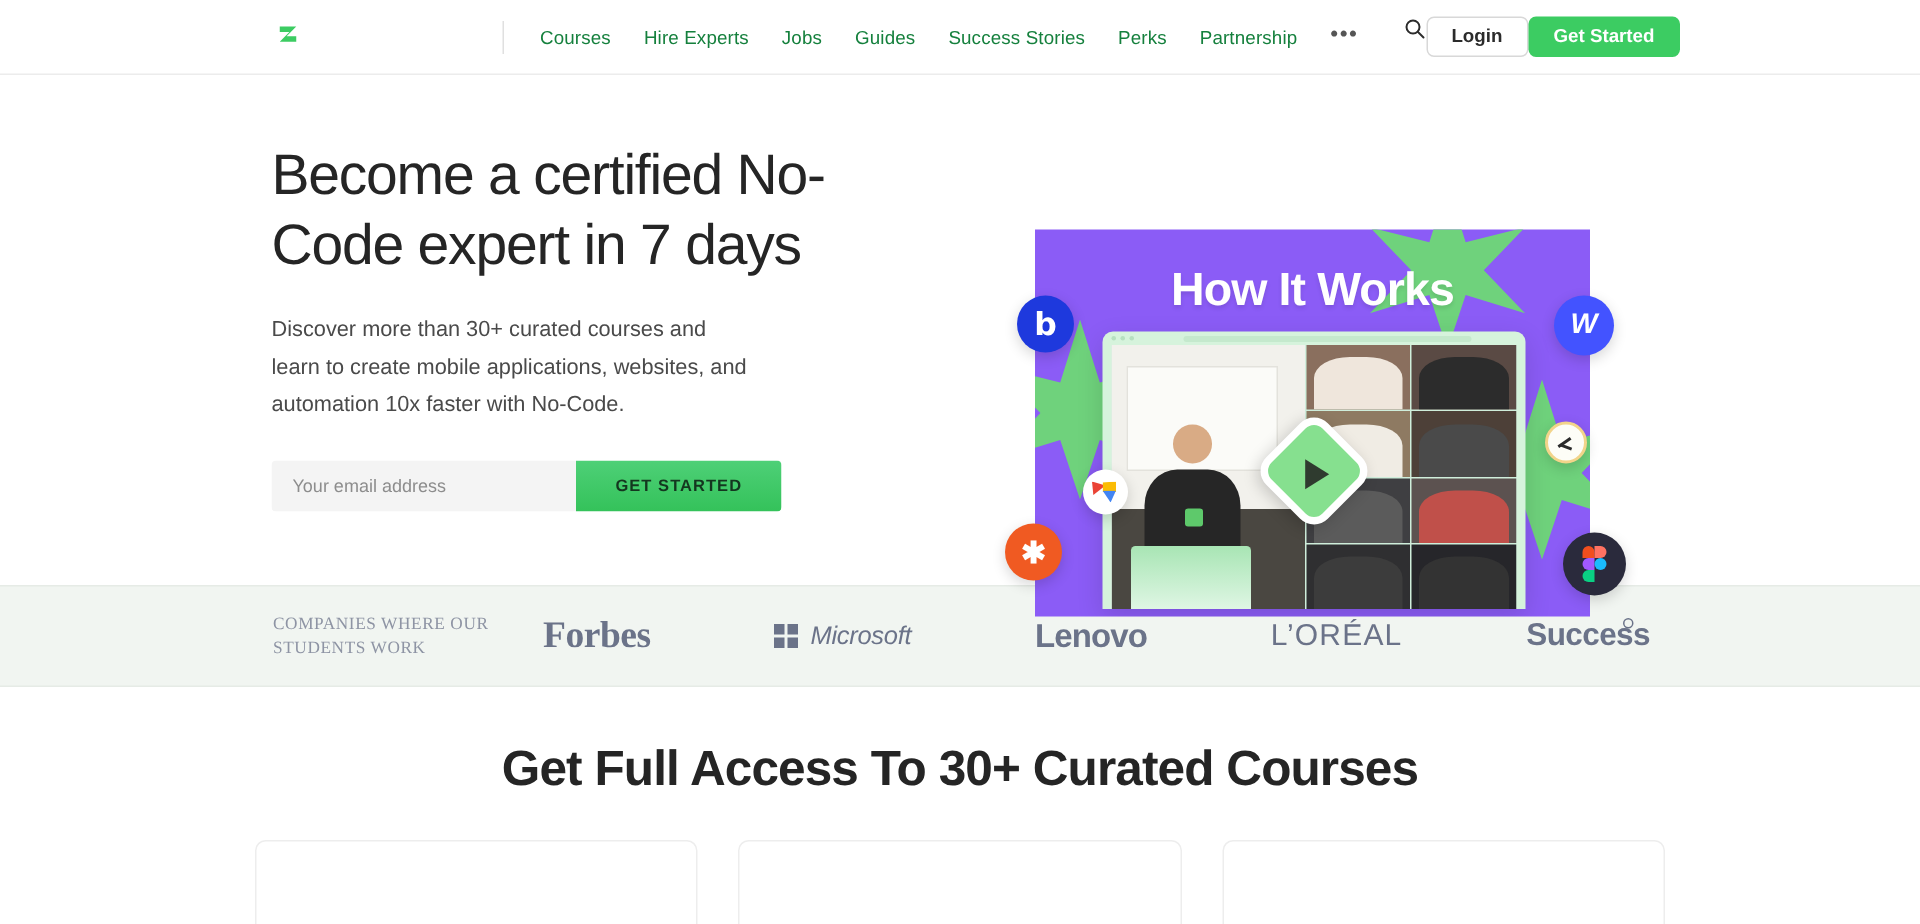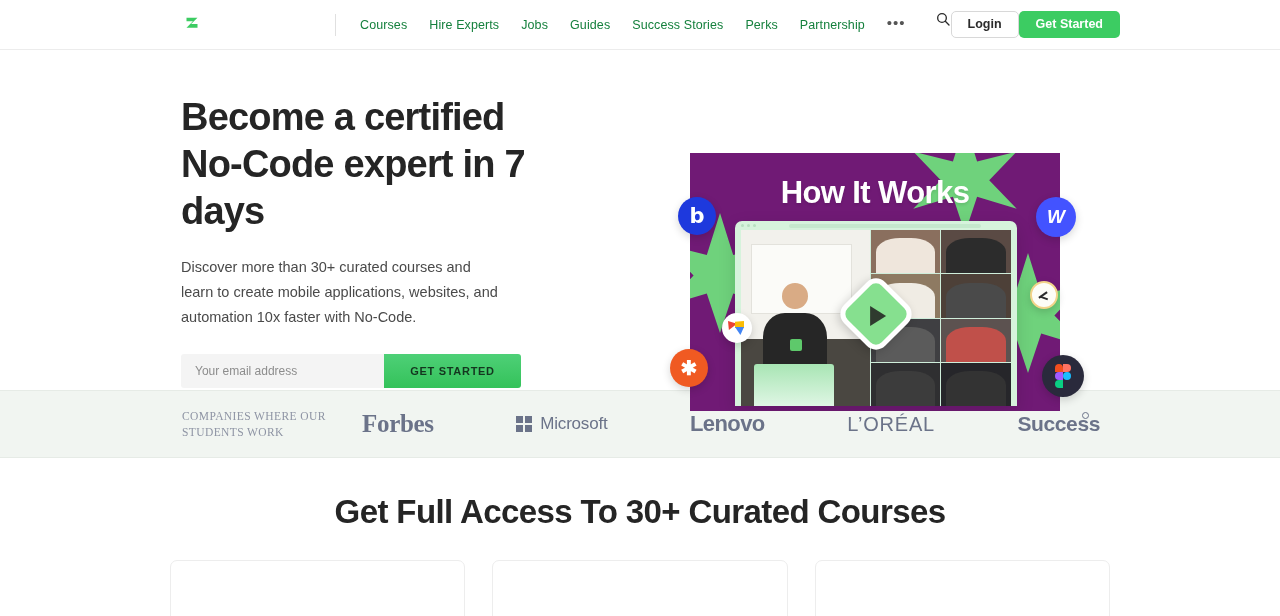--- a/index.html
+++ b/index.html
@@ -97,21 +97,21 @@
     display: flex;
   }
   .hero-left {
     margin-left: 181px;
     padding-top: 44px;
     width: 400px;
   }
   .hero-title {
     font-size: 38px;
     line-height: 47px;
-    font-weight: bold;
+    font-weight: normal;
     letter-spacing: -0.8px;
     color: #252525;
     width: 385px;
   }
   .hero-sub {
     margin-top: 20px;
     font-size: 14.5px;
     line-height: 25px;
     color: #4a4a4a;
     width: 325px;
@@ -151,21 +151,21 @@
   .hero-right {
     position: absolute;
     left: 690px;
     top: 103px;
     width: 370px;
     height: 258px;
   }
   .green-card {
     position: absolute;
     inset: 0;
-    background: #701a75;
+    background: #8b5cf6;
     overflow: hidden;
   }
   .spark {
     position: absolute;
     background: #72d37e;
     border-radius: 50%;
   }
   .spark.s1 { width: 120px; height: 120px; left: -30px; top: 60px;
     clip-path: polygon(50% 0,61% 35%,97% 26%,72% 52%,97% 78%,61% 67%,50% 100%,39% 67%,3% 78%,28% 52%,3% 26%,39% 35%); background:#6fd27c; border-radius:0;}
   .spark.s2 { width: 120px; height: 120px; right: -28px; top: 100px;
@@ -312,21 +312,21 @@
     padding-left: 20px;
   }
   .brand {
     color: #6b7389;
     white-space: nowrap;
     display: flex;
     align-items: center;
     gap: 8px;
   }
   .b-forbes { font-family: "Liberation Serif", serif; font-size: 25px; font-weight: bold; letter-spacing: -0.3px; }
-  .b-microsoft { font-size: 17px; letter-spacing: -0.2px; }
+  .b-microsoft { font-size: 17px; letter-spacing: -0.2px; font-style: italic; }
   .ms-grid { display: grid; grid-template-columns: 7px 7px; grid-template-rows: 7px 7px; gap: 2px; }
   .ms-grid i { display: block; background: #6b7389; }
   .b-lenovo { font-size: 22px; font-weight: bold; letter-spacing: -0.6px; }
   .b-loreal { font-size: 20px; letter-spacing: 0.8px; }
   .b-hubspot { font-size: 21px; font-weight: bold; letter-spacing: -0.4px; position: relative; }
   .hs-dot { position:absolute; right: 11px; top: 0px; width: 7px; height: 7px; border: 1.6px solid #6b7389; border-radius: 50%; }
 
   
   .section {
     width: 1280px;

